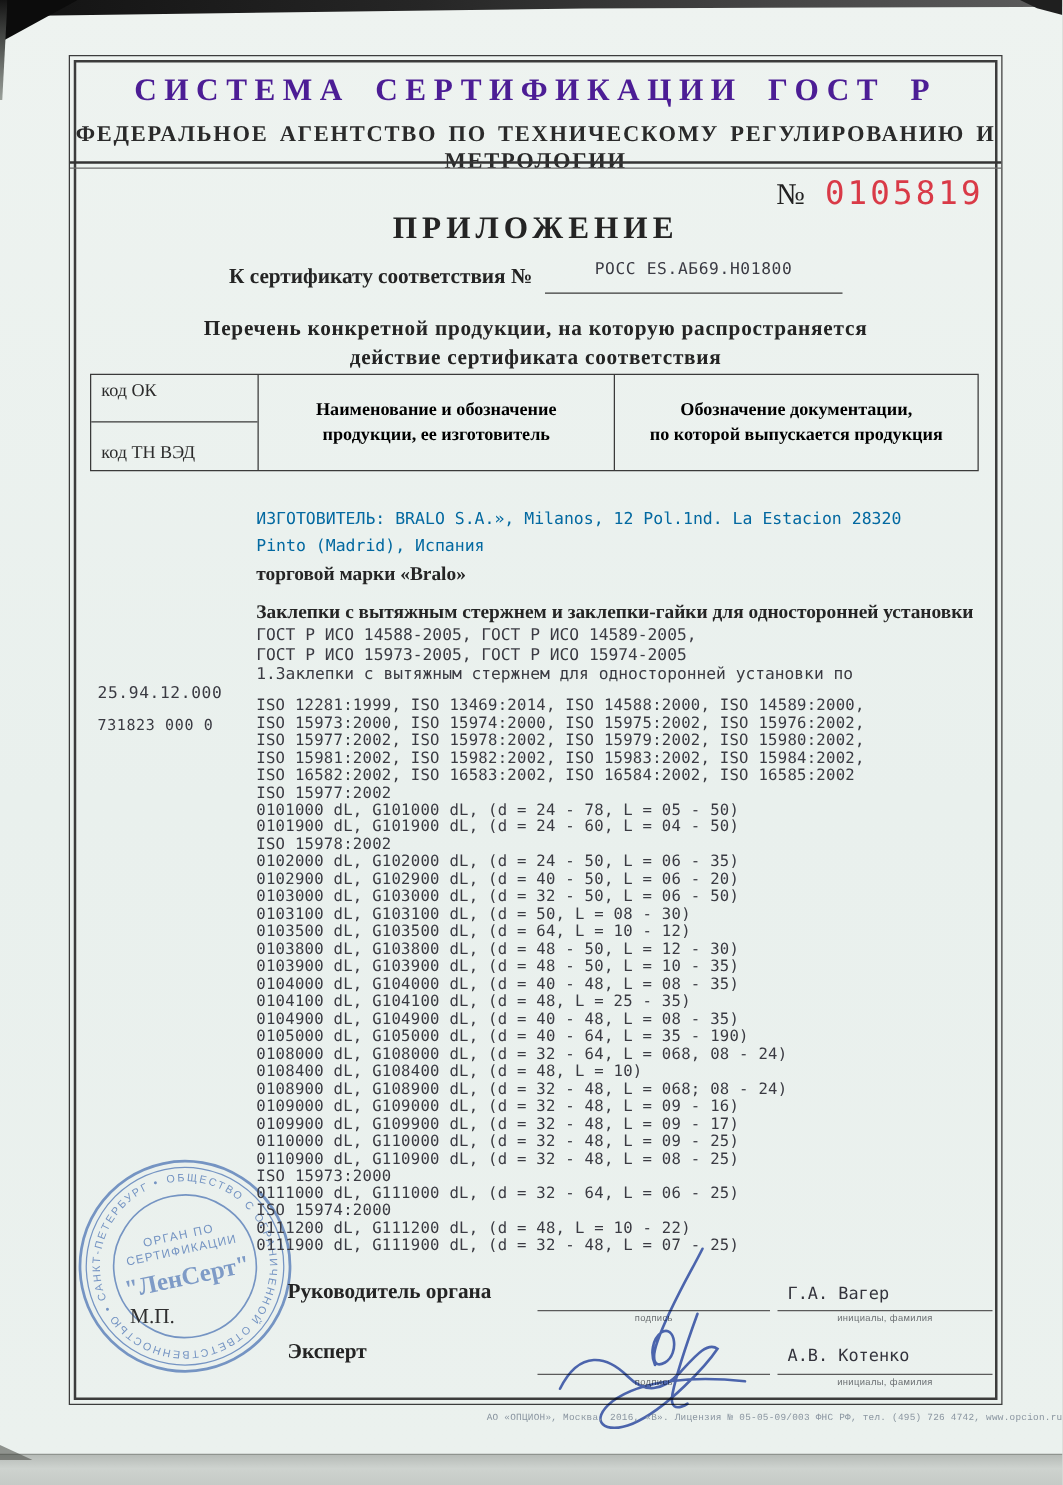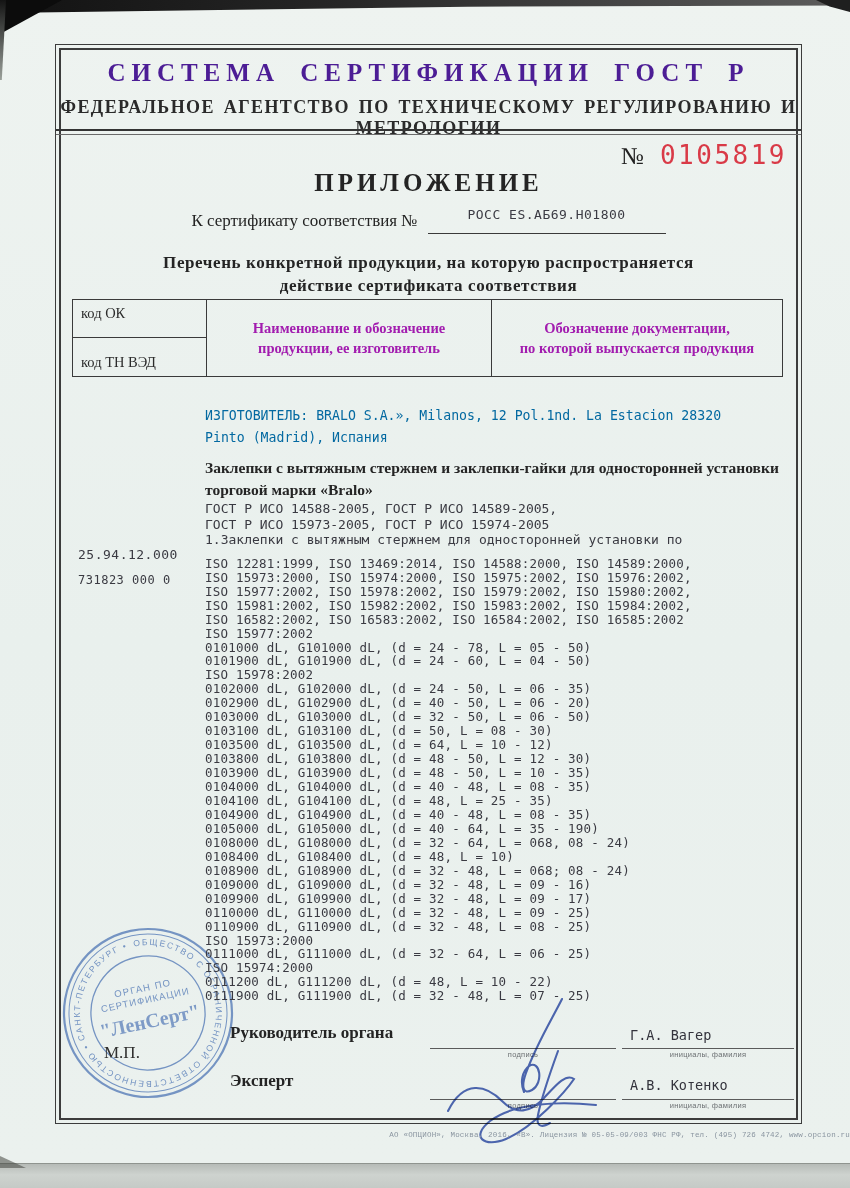--- a/index.html
+++ b/index.html
@@ -47,37 +47,37 @@
 
   .blank-no{position:absolute;top:95px;right:14px;display:flex;align-items:baseline;gap:16px;}
   .blank-no .nosign{font-size:24px;color:#222;}
   .blank-no .red-num{font-family:"DejaVu Sans Mono",monospace;font-size:26px;
     color:var(--accent-red);letter-spacing:2.5px;}
 
   .doc-title{position:absolute;top:124px;left:0;width:100%;text-align:center;
     font-size:25px;font-weight:bold;letter-spacing:4px;color:#242424;}
 
   .cert-line{position:absolute;top:166px;left:0;width:100%;text-align:center;}
-  .cert-label{font-size:17px;font-weight:normal;color:#242424;}
+  .cert-label{font-size:17px;font-weight:bold;color:#242424;}
   .cert-blank{display:inline-block;margin-left:10px;border-bottom:1.5px solid #3a3a3a;
     padding:0 14px 3px;min-width:210px;}
   .cert-no{font-family:"DejaVu Sans Mono",monospace;font-size:13px;color:#3b3b44;
     position:relative;top:-7px;letter-spacing:0.5px;}
 
   .subtitle{position:absolute;top:206px;left:0;width:100%;text-align:center;
     font-size:17px;font-weight:bold;line-height:23px;letter-spacing:0.6px;color:#242424;}
 
   .ptable{position:absolute;left:16px;top:254px;width:709px;height:76px;
     border:1.5px solid #3a3a3a;display:grid;grid-template-columns:134px 285px 1fr;}
   .ptable .c1{border-right:1.5px solid #3a3a3a;display:grid;grid-template-rows:1fr 1fr;}
   .ptable .c1a{border-bottom:1.5px solid #3a3a3a;padding:5px 8px;font-size:14.5px;}
   .ptable .c1b{padding:8px 8px 5px;font-size:14.5px;display:flex;align-items:flex-end;}
   .ptable .c2{border-right:1.5px solid #3a3a3a;}
   .ptable .c2,.ptable .c3{display:flex;flex-direction:column;align-items:center;
-    justify-content:center;font-size:14.5px;font-weight:bold;line-height:20px;color:#a21caf;}
+    justify-content:center;font-size:14.5px;font-weight:bold;line-height:20px;color:#000000;}
 
   .mono{font-family:"DejaVu Sans Mono",monospace;color:#3a3a42;}
   .code-ok{position:absolute;left:22px;top:502px;font-size:13px;letter-spacing:0.5px;}
   .code-tnved{position:absolute;left:22px;top:528px;font-size:12px;letter-spacing:0.5px;}
 
   .body-text{position:absolute;left:149px;top:360px;width:585px;}
   .body-text div{white-space:nowrap;}
   .p-manu{font-family:"DejaVu Sans Mono",monospace;color:#0369a1;font-size:13.2px;line-height:22px;}
   .p-prod{font-size:15.5px;font-weight:bold;line-height:22px;margin-top:8px;color:#252525;}
   .p-conf{font-family:"DejaVu Sans Mono",monospace;color:#3a3a42;font-size:13px;line-height:15.6px;margin-top:2px;}
@@ -169,22 +169,22 @@
       </text>
       <text x="106" y="84" text-anchor="middle" font-family="Liberation Sans, sans-serif" font-size="9.5" letter-spacing="1.2" fill="#6287c7" stroke="none">ОРГАН ПО</text>
       <text x="106" y="96" text-anchor="middle" font-family="Liberation Sans, sans-serif" font-size="9.5" letter-spacing="1" fill="#6287c7" stroke="none">СЕРТИФИКАЦИИ</text>
       <text x="106" y="121" text-anchor="middle" font-family="Liberation Serif, serif" font-size="20" font-weight="bold" fill="#6f90cc" stroke="none">"ЛенСерт"</text>
     </g>
   </svg>
 
   <div class="body-text">
     <div class="p-manu">ИЗГОТОВИТЕЛЬ: BRALO S.A.», Milanos, 12 Pol.1nd. La Estacion 28320</div>
     <div class="p-manu">Pinto (Madrid), Испания</div>
+    <div class="p-prod" style="margin-top:0">торговой марки «Bralo»</div>
     <div class="p-prod">Заклепки с вытяжным стержнем и заклепки-гайки для односторонней установки</div>
-    <div class="p-prod" style="margin-top:0">торговой марки «Bralo»</div>
     <div class="p-conf" style="margin-top:0">ГОСТ Р ИСО 14588-2005, ГОСТ Р ИСО 14589-2005,</div>
     <div class="p-conf" style="margin-top:0">ГОСТ Р ИСО 15973-2005, ГОСТ Р ИСО 15974-2005</div>
     <div class="p-conf" style="margin-top:0">1.Заклепки с вытяжным стержнем для односторонней установки по</div>
     <div class="p-specs">
         <div class="">ISO 12281:1999, ISO 13469:2014, ISO 14588:2000, ISO 14589:2000,</div>
         <div class="">ISO 15973:2000, ISO 15974:2000, ISO 15975:2002, ISO 15976:2002,</div>
         <div class="">ISO 15977:2002, ISO 15978:2002, ISO 15979:2002, ISO 15980:2002,</div>
         <div class="">ISO 15981:2002, ISO 15982:2002, ISO 15983:2002, ISO 15984:2002,</div>
         <div class="">ISO 16582:2002, ISO 16583:2002, ISO 16584:2002, ISO 16585:2002</div>
         <div class="">ISO 15977:2002</div>

